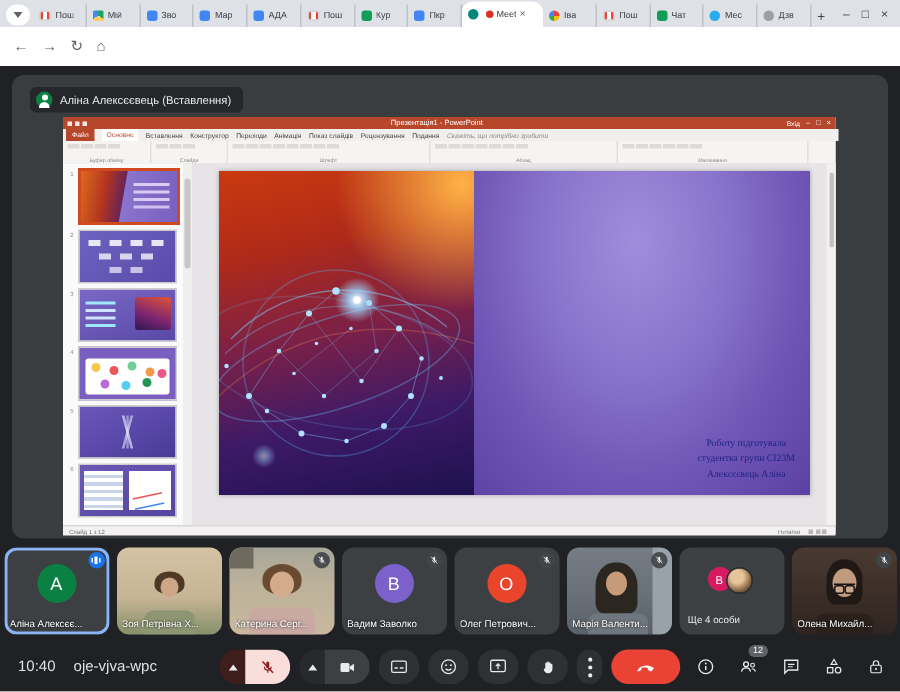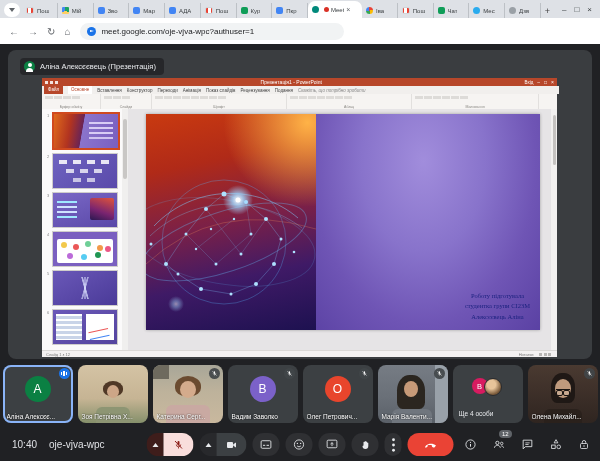--- a/index.html
+++ b/index.html
@@ -226,32 +226,28 @@
       <span>□</span>
       <span>×</span>
     </div>
   </div>
 
   <div id="toolbar">
     <span class="nav">←</span>
     <span class="nav">→</span>
     <span class="nav">↻</span>
     <span class="nav">⌂</span>
-    <div id="omnibox">
-      <span class="meetdot"></span>
-      <span id="urltext">meet.google.com/oje-vjva-wpc?authuser=1</span>
-    </div>
   </div>
 
   <div id="stage">
     <div id="sharetile">
 
       <div id="pill">
         <span class="pav"></span>
-        <span id="pilltext">Аліна Алексєєвець (Презентація)</span>
+        <span id="pilltext">Аліна Алексєєвець (Вставлення)</span>
       </div>
 
       <div id="ppt">
         <div class="ppt-title">
           <span class="qat">
               <i></i>
               <i></i>
               <i></i>
             </span>
           <span class="ttl">Презентація1 - PowerPoint</span>

